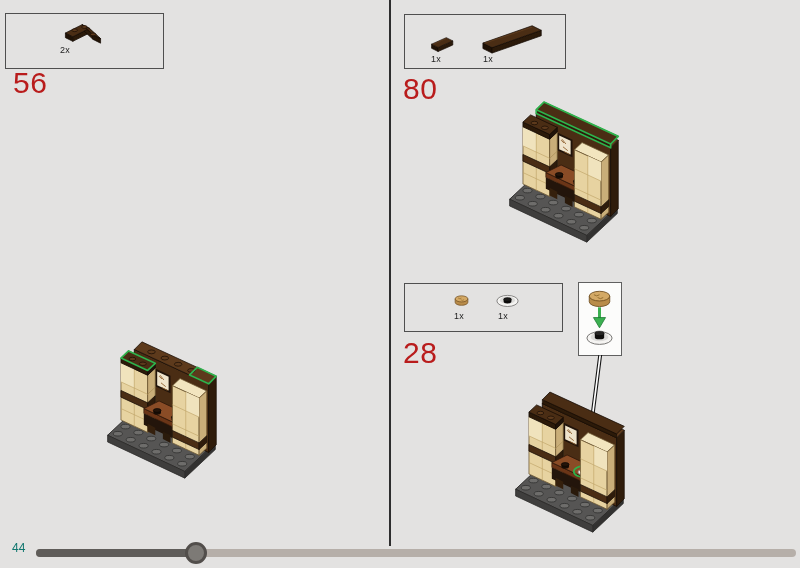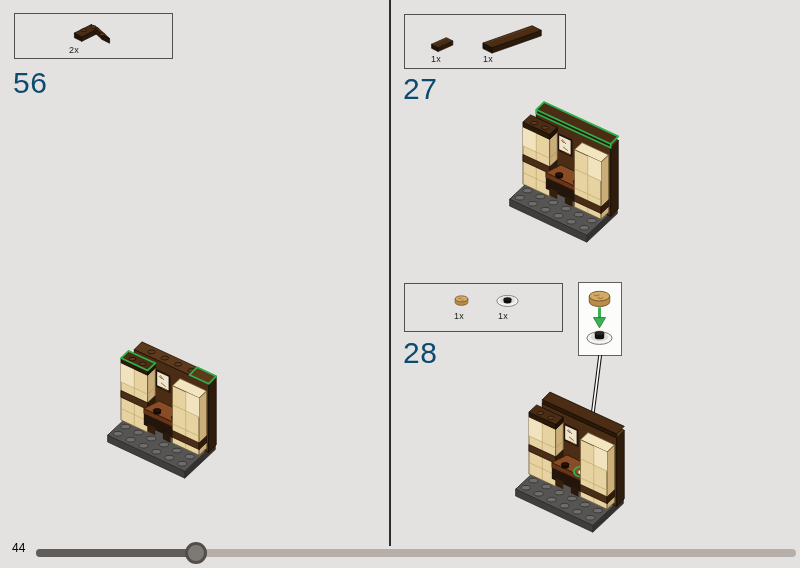--- a/index.html
+++ b/index.html
@@ -27,32 +27,32 @@
   .count-label{
     position:absolute;
     font-size:9px;
     color:#1d1d1d;
     letter-spacing:0.2px;
   }
   .step-number{
     position:absolute;
     font-size:30px;
     font-weight:400;
-    color:#0c4a6e;
+    color:#b91c1c;
     letter-spacing:0.5px;
   }
   
   #divider{
     position:absolute;left:389px;top:0;width:1.5px;height:546px;
     background:#2e2e2e;
   }
   
   #progress-label{
     position:absolute;left:12px;top:541px;
-    font-size:12px;color:#000000;
+    font-size:12px;color:#0f766e;
   }
   #progress-track{
     position:absolute;left:36px;top:549px;width:760px;height:8px;
     background:#b6afa9;border-radius:4px;
   }
   #progress-fill{
     position:absolute;left:36px;top:549px;width:160px;height:8px;
     background:#5f5c59;border-radius:4px;
   }
   #progress-handle{
@@ -173,21 +173,21 @@
           </g>
           <g style="visibility:var(--hl-long,hidden)">
             <path d="M36,10 L114,46 L122,38 L44,2 Z"></path>
             <path d="M36,10 L36,14 L114,50 L114,46"></path>
           </g>
         </g>
       </symbol>
     </defs>
   </svg>
 
-  <div class="parts-box" style="left:14px;top:13px;width:159px;height:46px">
+  <div class="parts-box" style="left:5px;top:13px;width:159px;height:56px">
     <svg class="abs" style="left:52px;top:5px" width="50" height="28" viewBox="0 0 54 30">
       <path d="M8,15 L16,19 L16,24 L8,20 Z" fill="#1f1206" stroke="#140b04" stroke-width="0.8"></path>
       <path d="M16,19 L34,10 L34,15 L16,24 Z" fill="#2b1a0a" stroke="#140b04" stroke-width="0.8"></path>
       <path d="M26,6 L38,17 L38,22 L26,11 Z" fill="#2b1a0a" stroke="#140b04" stroke-width="0.8"></path>
       <path d="M38,17 L46,21 L46,26 L38,22 Z" fill="#241507" stroke="#140b04" stroke-width="0.8"></path>
       <path d="M8,15 L26,6 L34,10 L16,19 Z" fill="#4a2d14" stroke="#140b04" stroke-width="0.8"></path>
       <path d="M26,6 L34,10 L46,21 L38,17 Z" fill="#452a12" stroke="#140b04" stroke-width="0.8"></path>
       <ellipse cx="18" cy="12" rx="3" ry="1.5" fill="#5d3a1c" stroke="#140b04" stroke-width="0.7"></ellipse>
       <ellipse cx="28.5" cy="8.5" rx="3" ry="1.5" fill="#5d3a1c" stroke="#140b04" stroke-width="0.7"></ellipse>
       <ellipse cx="38" cy="16.5" rx="3" ry="1.5" fill="#5d3a1c" stroke="#140b04" stroke-width="0.7"></ellipse>
@@ -211,21 +211,21 @@
     </svg>
     <span class="count-label" style="left:26px;top:39px">1x</span>
     <svg class="abs" style="left:76px;top:8px" width="64" height="31" viewBox="0 0 70 34">
       <path d="M2,22 L12,27 L12,33 L2,28 Z" fill="#1f1206" stroke="#140b04" stroke-width="0.8"></path>
       <path d="M12,27 L66,8 L66,14 L12,33 Z" fill="#2b1a0a" stroke="#140b04" stroke-width="0.8"></path>
       <path d="M2,22 L56,3 L66,8 L12,27 Z" fill="#4a2d14" stroke="#140b04" stroke-width="0.8"></path>
       <path d="M4,22 L56,4.5" stroke="#6a4423" stroke-width="0.7" fill="none"></path>
     </svg>
     <span class="count-label" style="left:78px;top:39px">1x</span>
   </div>
-  <div class="step-number" style="left:403px;top:72px">27</div>
+  <div class="step-number" style="left:403px;top:72px">80</div>
 
   <svg class="model model-b" style="left:502px;top:100px" width="162" height="148" viewBox="0 0 170 155">
     <use href="#lego-scene"></use>
   </svg>
 
   <div class="parts-box" style="left:404px;top:283px;width:159px;height:49px">
     <svg class="abs" style="left:48px;top:10px" width="17" height="14" viewBox="0 0 20 16">
       <path d="M2.5,5.5 L2.5,9.5 A7.5,3.6 0 0 0 17.5,9.5 L17.5,5.5 Z" fill="#b98c4a" stroke="#6b4a1e" stroke-width="0.8"></path>
       <ellipse cx="10" cy="5.5" rx="7.5" ry="3.6" fill="#d4a965" stroke="#6b4a1e" stroke-width="0.8"></ellipse>
       <path d="M6,4.5 q2,1.6 4,0 m-1,2 q2,1.6 4,0" stroke="#8a6426" stroke-width="0.7" fill="none"></path>

